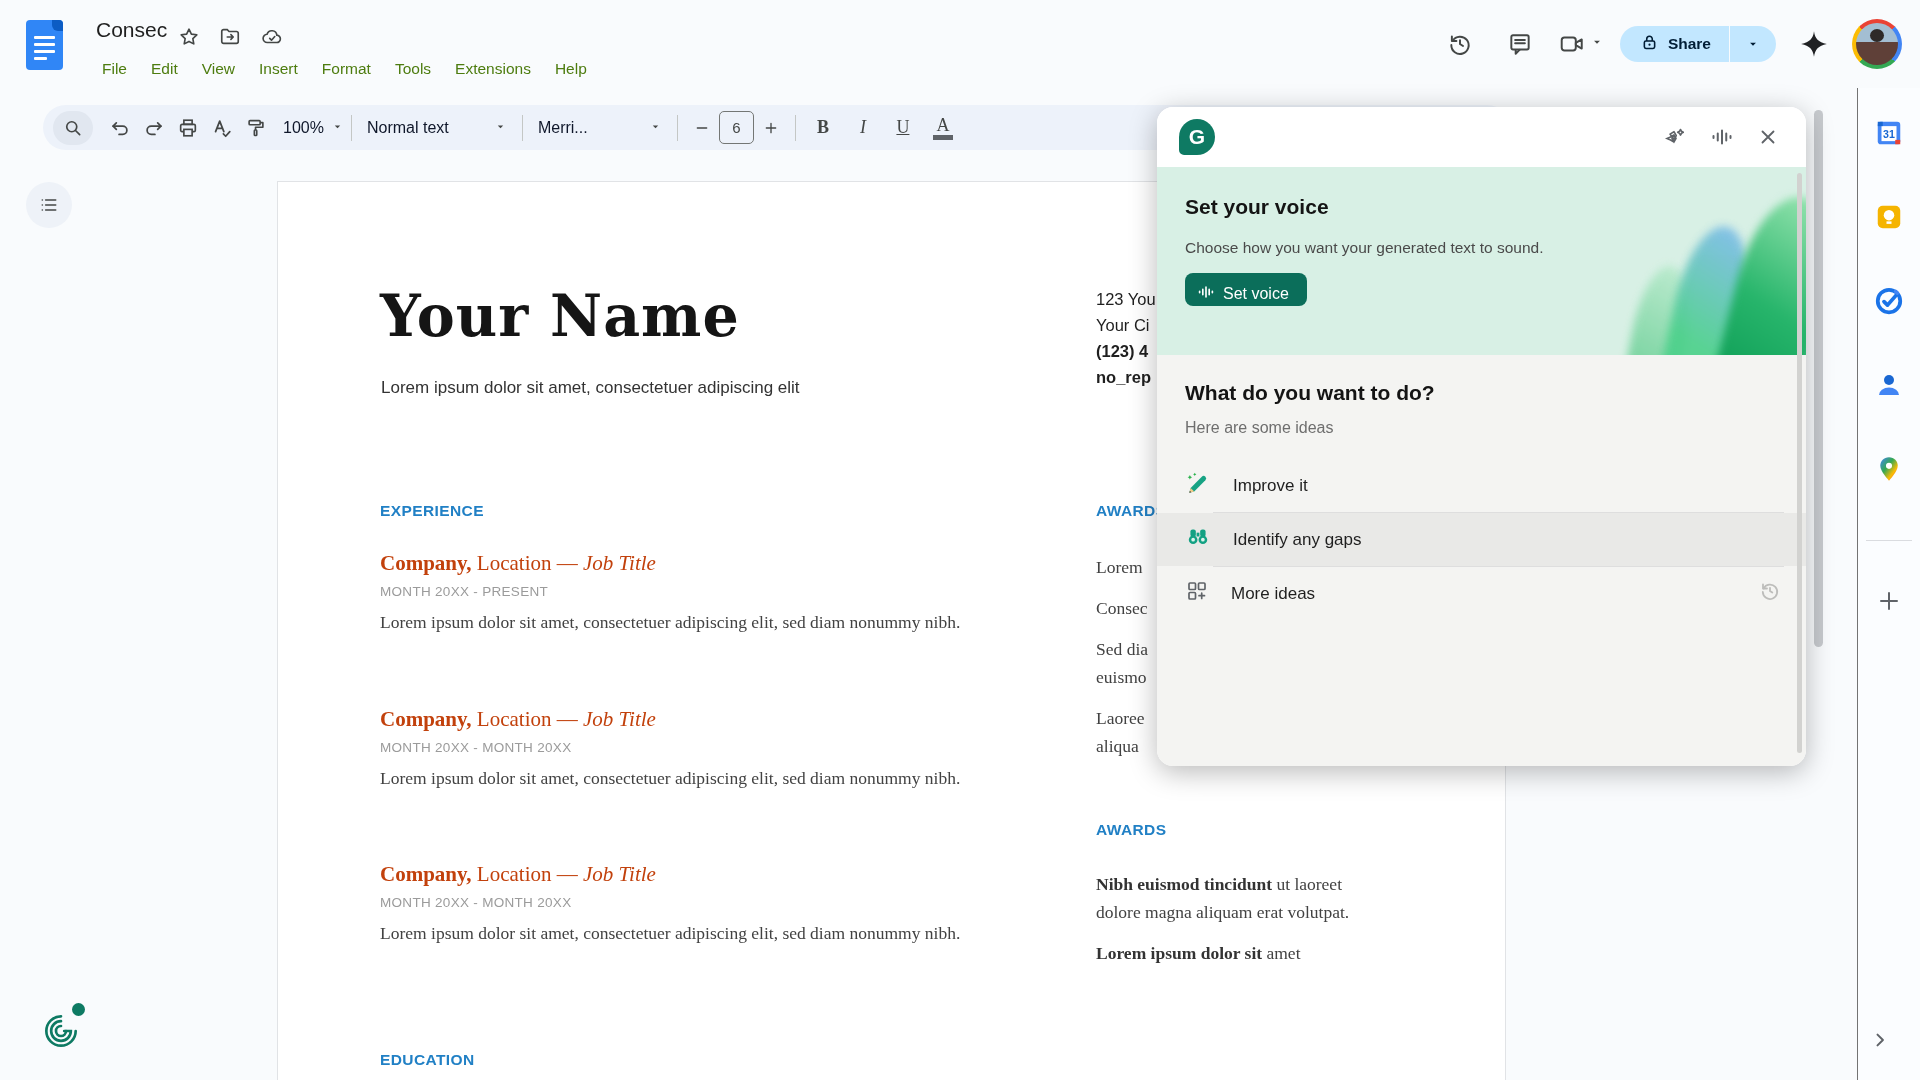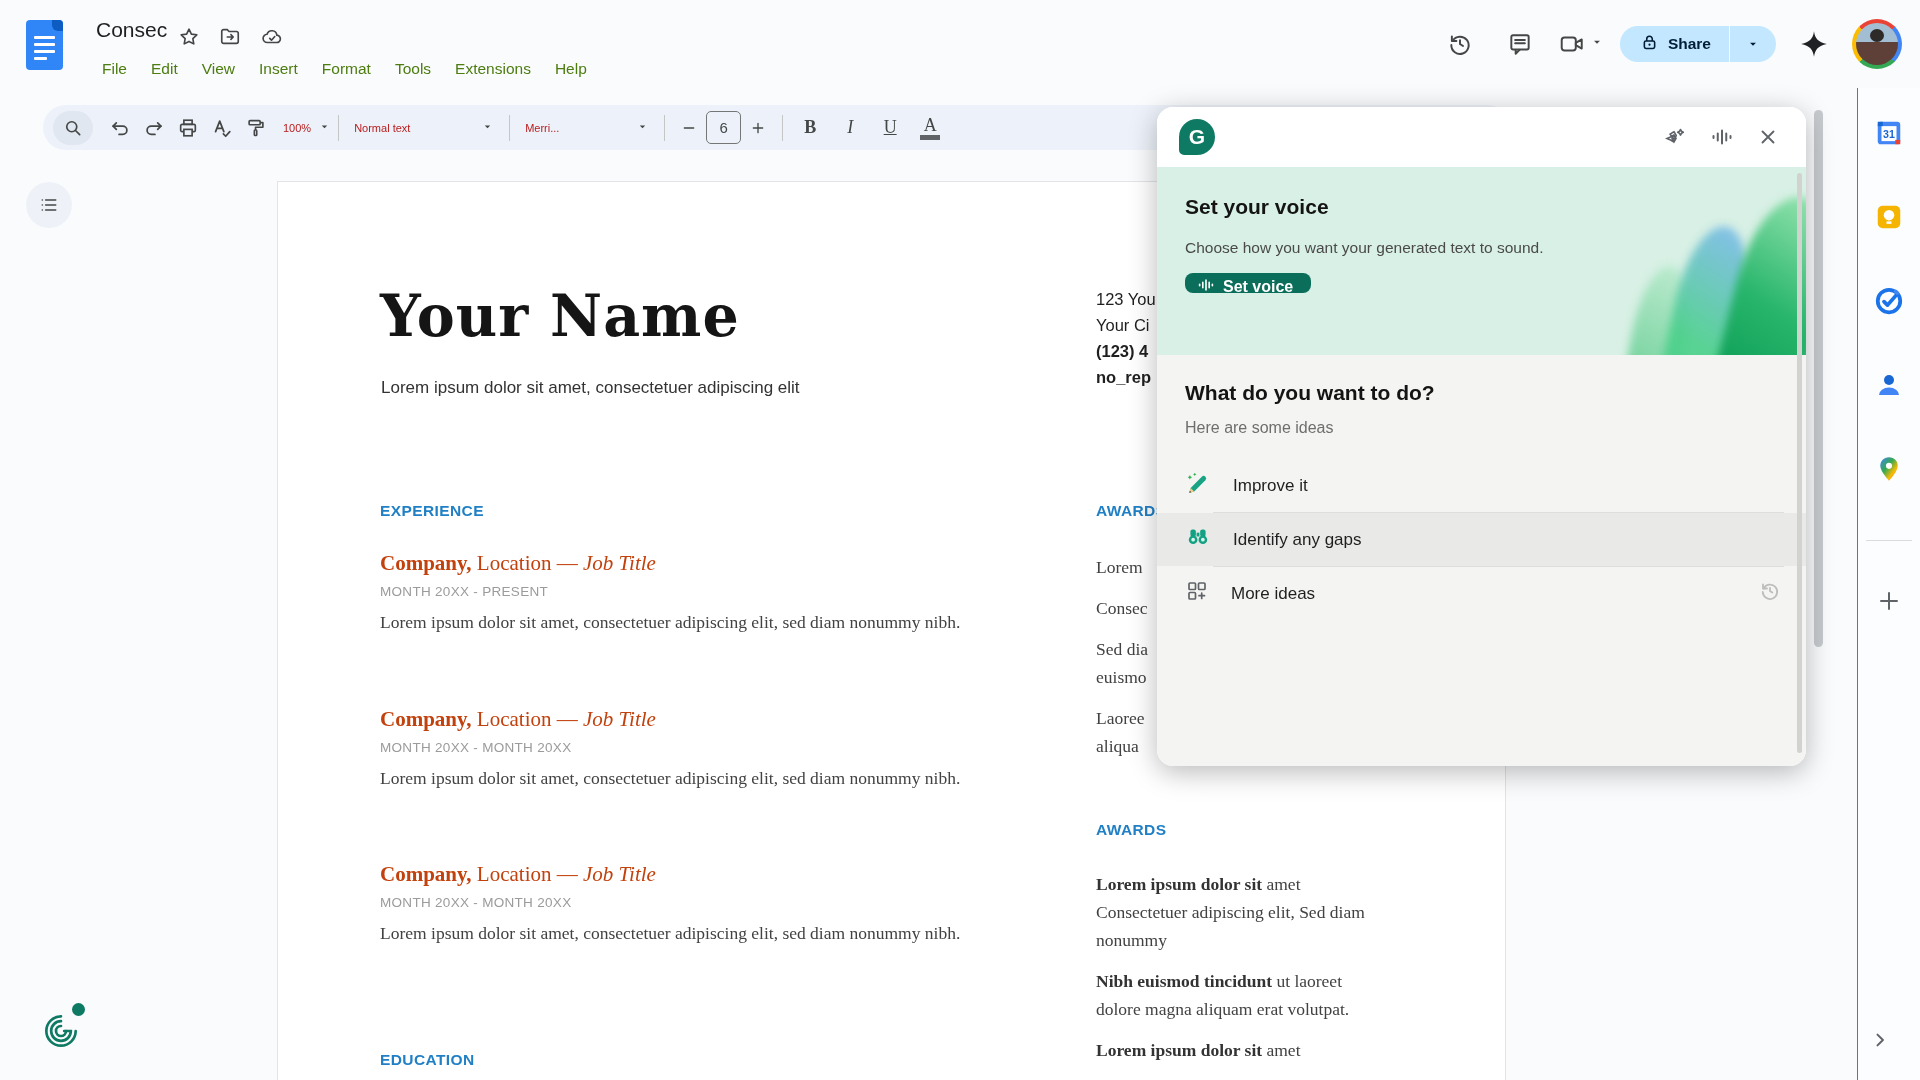--- a/index.html
+++ b/index.html
@@ -25,21 +25,21 @@
   .share-caret { padding:0 16px; height:100%; display:flex; align-items:center; }
   .avatar-ring { width:50px; height:50px; border-radius:50%; background:conic-gradient(from -45deg, #ea4335 0 25%, #4285f4 25% 50%, #34a853 50% 75%, #fbbc04 75% 100%); display:flex; align-items:center; justify-content:center; }
   .avatar-photo { width:42px; height:42px; border-radius:50%; background:linear-gradient(180deg,#a3bed2 0 46%, #5f4038 46% 100%); position:relative; overflow:hidden; }
   .avatar-photo .head { position:absolute; left:14px; top:6px; width:14px; height:13px; border-radius:50%; background:#2e2a28; }
 
   
   .toolbar { left:43px; top:105px; width:1467px; height:45px; background:#edf2fa; border-radius:23px; display:flex; align-items:center; padding:0 10px; }
   .tb-btn { height:34px; min-width:34px; border-radius:6px; display:flex; align-items:center; justify-content:center; color:#444746; }
   .tb-search { background:#e1e7f0; border-radius:17px; width:40px; }
   .tb-divider { width:1px; height:26px; background:#c4c7c5; margin:0 7px; }
-  .tb-text { font-size:11px; color:#b91c1c; }
+  .tb-text { font-size:16px; color:#0f172a; }
   .tb-caret { margin-left:7px; }
   .fontsize-box { width:35px; height:33px; border:1px solid #747775; border-radius:5px; display:flex; align-items:center; justify-content:center; font-size:15px; color:#444746; background:transparent; }
   .fmt { font-family:"Liberation Serif", serif; font-size:18px; color:#444746; width:40px; text-align:center; }
   .fmt.b { font-weight:bold; } .fmt.i { font-style:italic; } .fmt.u { text-decoration:underline; }
   .fmt.a { line-height:1; } .fmt.a .bar { display:block; width:20px; height:5px; background:#5f6368; margin:1px auto 0; }
 
   .outline-btn { left:26px; top:182px; width:46px; height:46px; border-radius:50%; background:#eef2f8; display:flex; align-items:center; justify-content:center; }
 
   
   .page { left:277px; top:181px; width:1229px; height:899px; background:#ffffff; border:1px solid #e1e3e6; border-bottom:none; }
@@ -61,21 +61,21 @@
 
   
   .g-panel { left:1157px; top:107px; width:649px; height:659px; background:#fff; border-radius:16px; box-shadow:0 6px 28px rgba(0,0,0,0.28); overflow:hidden; z-index:30; }
   .g-header { position:absolute; left:0; top:0; right:0; height:60px; background:#fff; display:flex; align-items:center; padding:0 22px; }
   .g-logo { width:36px; height:36px; background:#0e7a63; border-radius:50% 50% 50% 14%; color:#fff; font-weight:bold; font-size:21px; display:flex; align-items:center; justify-content:center; }
   .g-header-icons { margin-left:auto; display:flex; gap:14px; align-items:center; }
   .g-hicon { width:32px; height:32px; display:flex; align-items:center; justify-content:center; }
   .g-voice { position:absolute; left:0; top:60px; right:0; height:188px; background:#d8f0e5; overflow:hidden; }
   .g-voice-title { position:absolute; left:28px; top:28px; font-size:21px; font-weight:bold; color:#141414; }
   .g-voice-desc { position:absolute; left:28px; top:72px; font-size:15.5px; color:#4a4a4a; }
-  .g-voice-btn { position:absolute; left:28px; top:106px; height:20px; padding:8px 18px 0 12px; background:#0b6e5a; border-radius:8px; display:flex; align-items:center; gap:8px; color:#fff; font-size:16px; font-weight:bold; border:none; }
+  .g-voice-btn { position:absolute; left:28px; top:106px; height:33px; padding:8px 18px 0 12px; background:#0b6e5a; border-radius:8px; display:flex; align-items:center; gap:8px; color:#fff; font-size:16px; font-weight:normal; border:none; }
   .g-art { position:absolute; right:0; top:0; bottom:0; width:210px; }
   .g-art div { position:absolute; filter:blur(4px); }
   .g-a1 { right:-20px; bottom:-30px; width:90px; height:190px; background:linear-gradient(200deg,#9fe8b5, #27b56b 60%, #0f9e57); border-radius:50% 50% 0 0; transform:rotate(14deg); }
   .g-a2 { right:62px; bottom:-40px; width:70px; height:170px; background:linear-gradient(200deg,#7fb9f0,#4bd08a 70%); border-radius:50% 50% 0 0; transform:rotate(12deg); opacity:.9; }
   .g-a3 { right:120px; bottom:-60px; width:55px; height:150px; background:linear-gradient(200deg,#bdeccf,#49c47f); border-radius:50% 50% 0 0; transform:rotate(10deg); opacity:.85; }
   .g-ideas { position:absolute; left:0; top:248px; right:0; bottom:0; background:#f4f4f2; }
   .g-ideas-title { position:absolute; left:28px; top:26px; font-size:21px; font-weight:bold; color:#141414; }
   .g-ideas-sub { position:absolute; left:28px; top:64px; font-size:16px; color:#6e6e6e; }
   .g-row { position:absolute; left:0; right:0; height:53px; display:flex; align-items:center; padding-left:28px; gap:22px; font-size:17px; color:#1f1f1f; }
   .g-row.sel { background:#e9e9e7; }
@@ -311,21 +311,20 @@
   <p>Lorem</p>
   <p>Consec</p>
   <p style="margin-bottom:0;">Sed dia</p>
   <p>euismo</p>
   <p style="margin-bottom:0;">Laoree</p>
   <p>aliqua</p>
 </div>
 
 <div class="abs doc-heading" style="left:1096px; top:821px;">AWARDS</div>
 <div class="abs awards-block">
-  <p><span class="bold">Lorem ipsum dolor sit</span><span> amet Consectetuer adipiscing elit, Sed diam nonummy</span></p>
   <p><span class="bold">Nibh euismod tincidunt</span><span> ut laoreet dolore magna aliquam erat volutpat.</span></p>
   <p><span class="bold">Lorem ipsum dolor sit</span><span> amet</span></p>
 </div>
 
 <div class="abs g-panel">
   <div class="g-header">
     <div class="g-logo">G</div>
     <div class="g-header-icons">
       <div class="g-hicon">
         <svg width="24" height="24" viewBox="0 0 24 24" fill="none" stroke="#5f6368" stroke-width="1.6">

